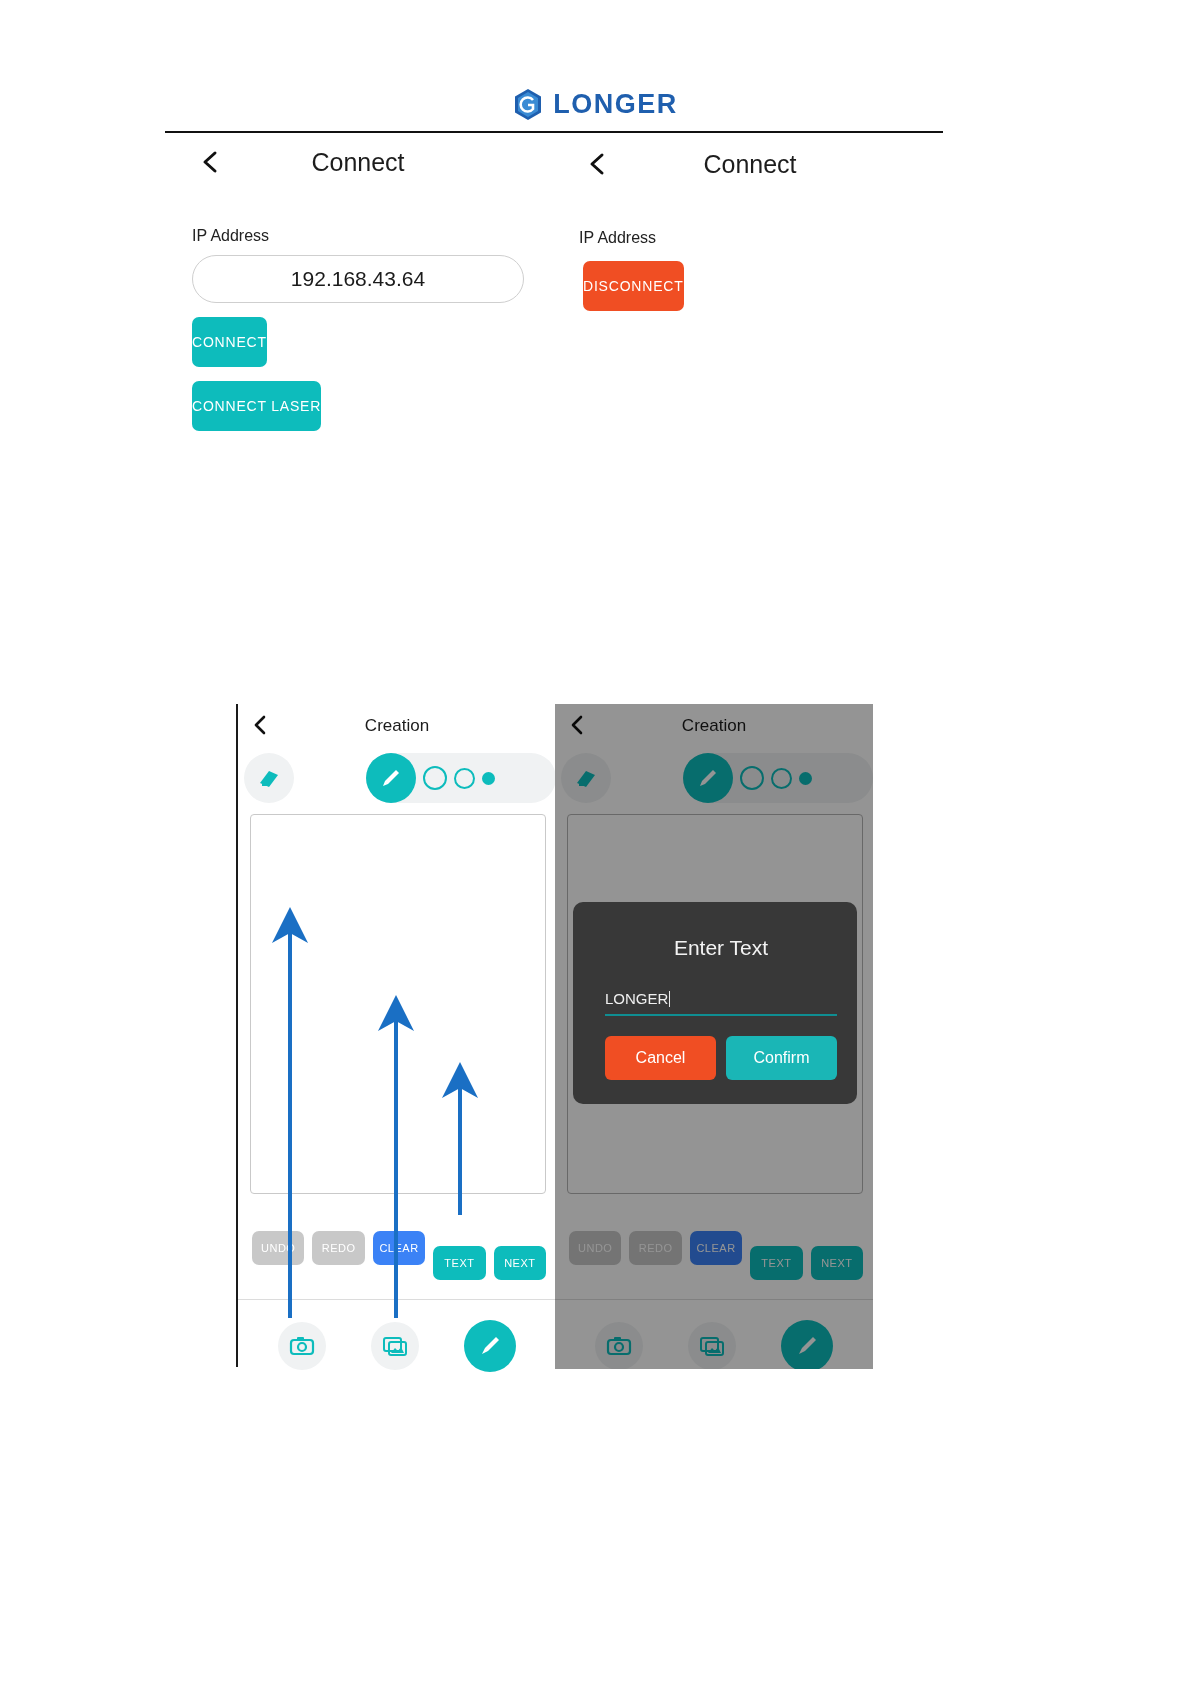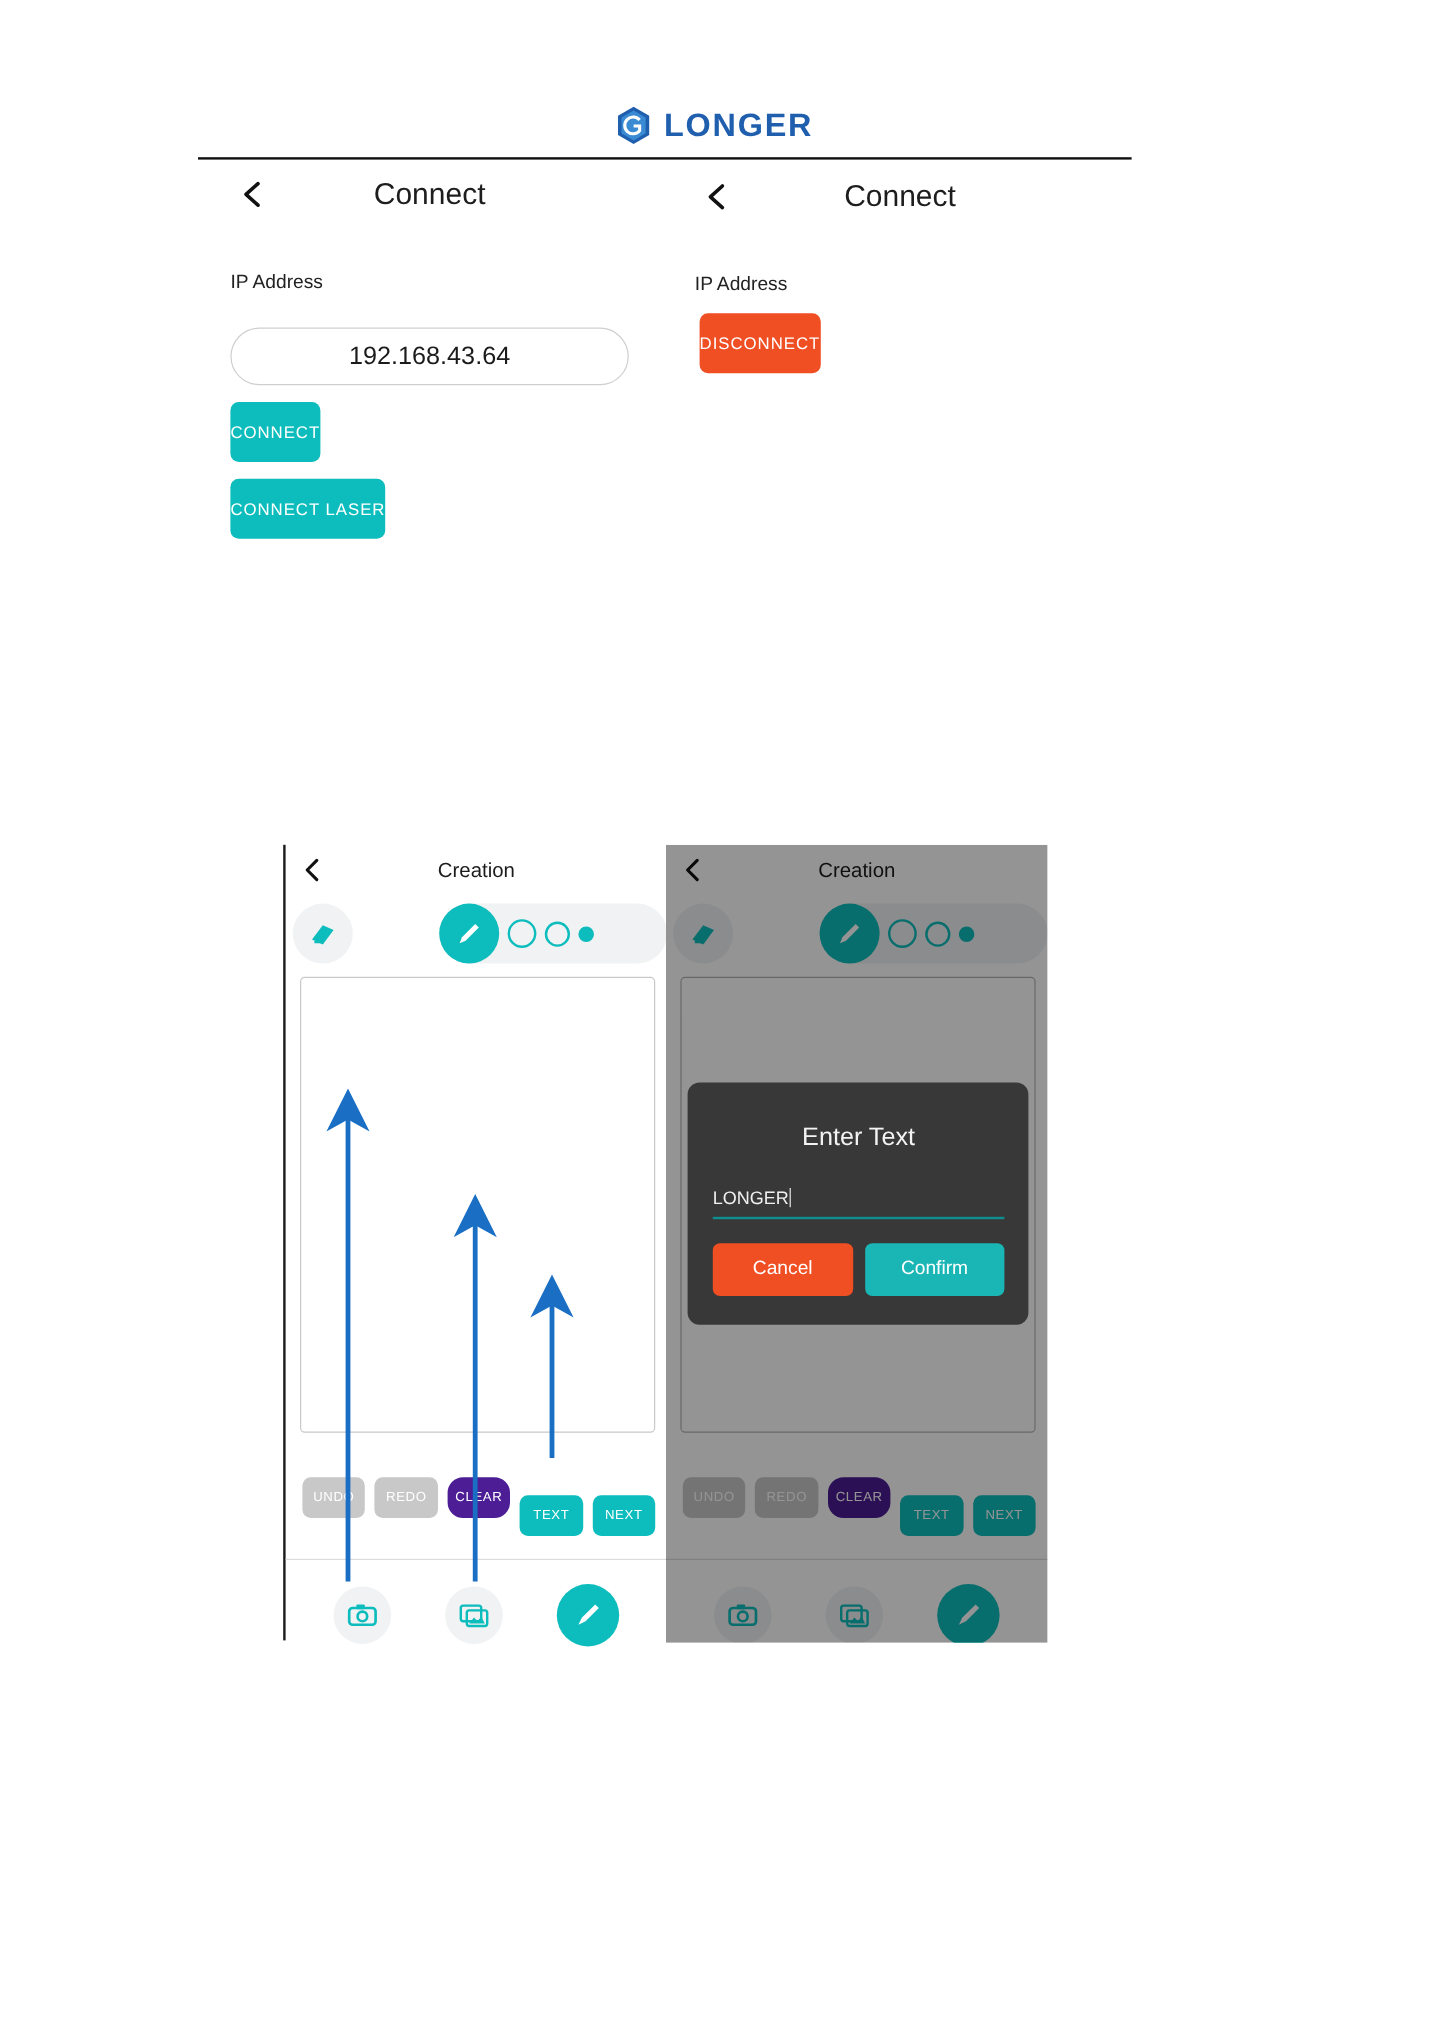--- a/index.html
+++ b/index.html
@@ -40,21 +40,21 @@
   .cs-title {
     text-align: center; font-size: 25px; color: #1d1d1d;
     line-height: 52px; font-weight: normal;
   }
 
   .cs-label {
     margin-top: 25px; margin-left: 24px;
     font-size: 16px; color: #222;
   }
   .ip-input {
-    margin-top: 28px; margin-left: 24px; margin-right: 24px;
+    margin-top: 10px; margin-left: 24px; margin-right: 24px;
     height: 48px; border: 1px solid #cfcfcf; border-radius: 25px;
     background: #fff; display: flex; align-items: center;
     justify-content: center; font-size: 21px; color: #1b1b1b;
   }
   .cs-btn {
     margin-left: 24px; margin-right: 24px; margin-top: 14px;
     height: 50px; border-radius: 7px; border: none;
     display: flex; align-items: center; justify-content: center;
     font-size: 14px; letter-spacing: .8px; color: #ffffff;
     font-family: "Liberation Sans", sans-serif; cursor: pointer;
@@ -105,21 +105,21 @@
   .action-row {
     display: flex; gap: 8px; padding: 22px 10px 0 14px; align-items: center;
   }
   .act-btn {
     height: 34px; border-radius: 7px; border: none; flex: 1;
     display: flex; align-items: center; justify-content: center;
     font-size: 11px; letter-spacing: .5px; color: #ffffff;
     font-family: "Liberation Sans", sans-serif; cursor: pointer;
   }
   .act-gray   { background: #c8c8c8; }
-  .act-orange { background: #4c1d95; border-radius: 13px; }
+  .act-orange { background: #3b82f6; }
   .act-teal   { background: #0dbcbc; margin-top: 30px; }
 
   .bottom-nav {
     margin-top: 19px; border-top: 1px solid #dcdcdc;
     height: 93px; display: flex; align-items: center;
     justify-content: space-around; padding: 0 18px;
   }
   .nav-circle {
     width: 48px; height: 48px; border-radius: 50%;
     background: #f0f2f3; display:flex; align-items:center; justify-content:center;
@@ -135,21 +135,21 @@
   .cr-right .dim-overlay {
     position: absolute; left: 0; top: 0; width: 318px; height: 665px;
     background: rgba(0,0,0,.42); pointer-events: none;
   }
   .cr-right .canvas-area { background: rgba(255,255,255,.12); border-color:#b4b4b4;}
 
   
   .modal {
     position: absolute; left: 18px; top: 198px; width: 284px;
     background: #383838; border-radius: 10px; z-index: 5;
-    padding: 22px 20px 24px 21px;
+    padding: 22px 20px 24px 32px;
   }
   .modal-title {
     text-align: center; color: #f3f3f3; font-size: 21px; padding: 12px 0 30px 0;
   }
   .modal-input {
     border-bottom: 2px solid #0f8e92; padding-bottom: 7px;
     color: #f0f0f0; font-size: 15px; position: relative;
   }
   .caret {
     display: inline-block; width: 1px; height: 16px;

